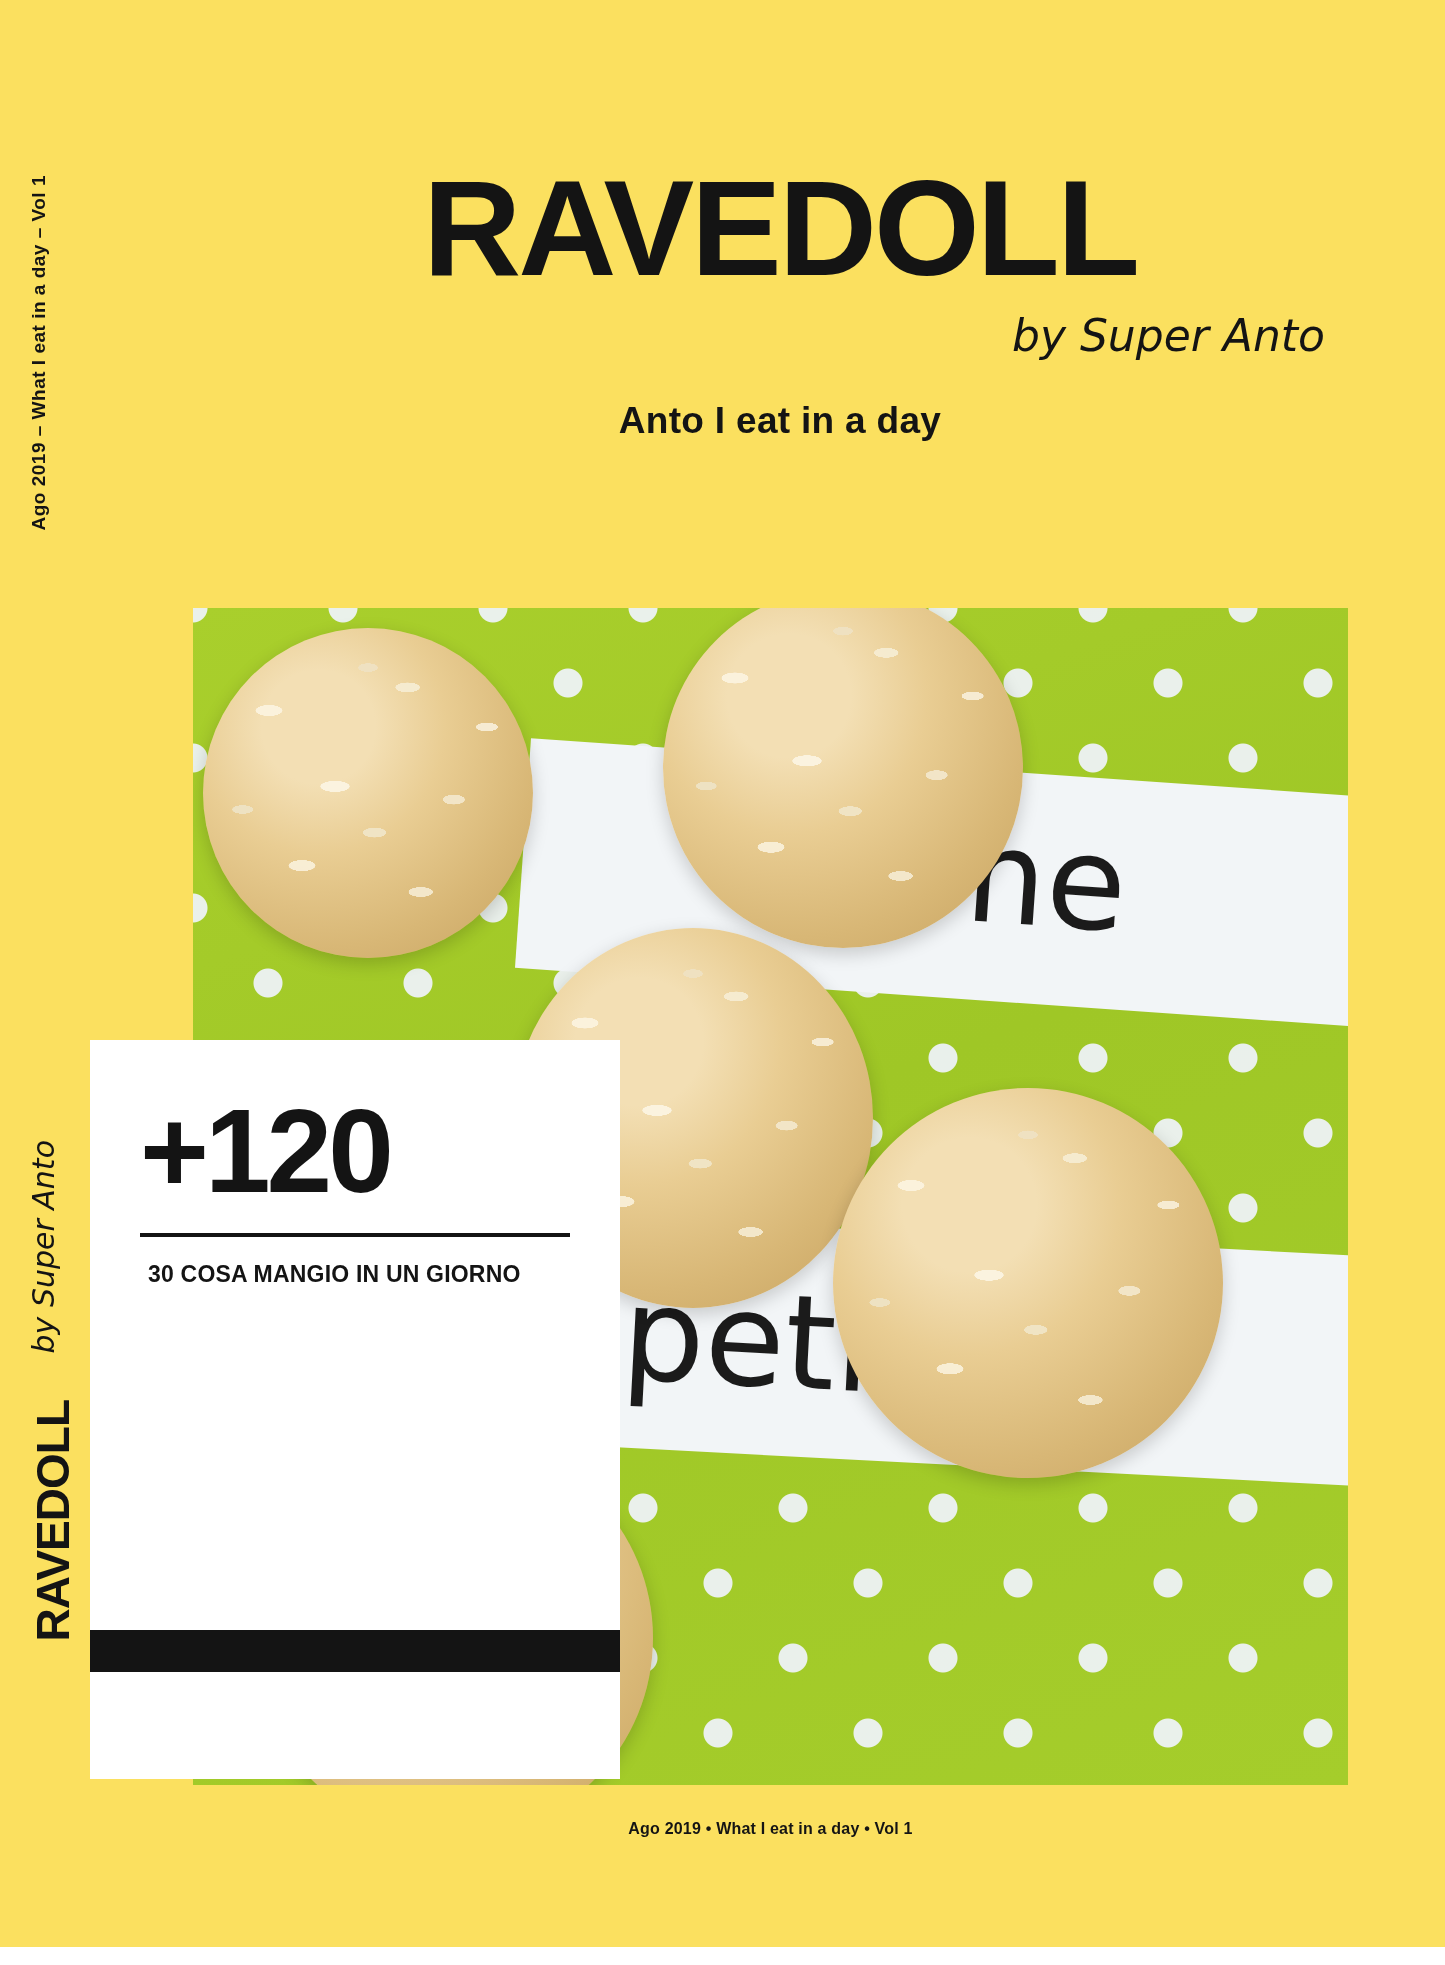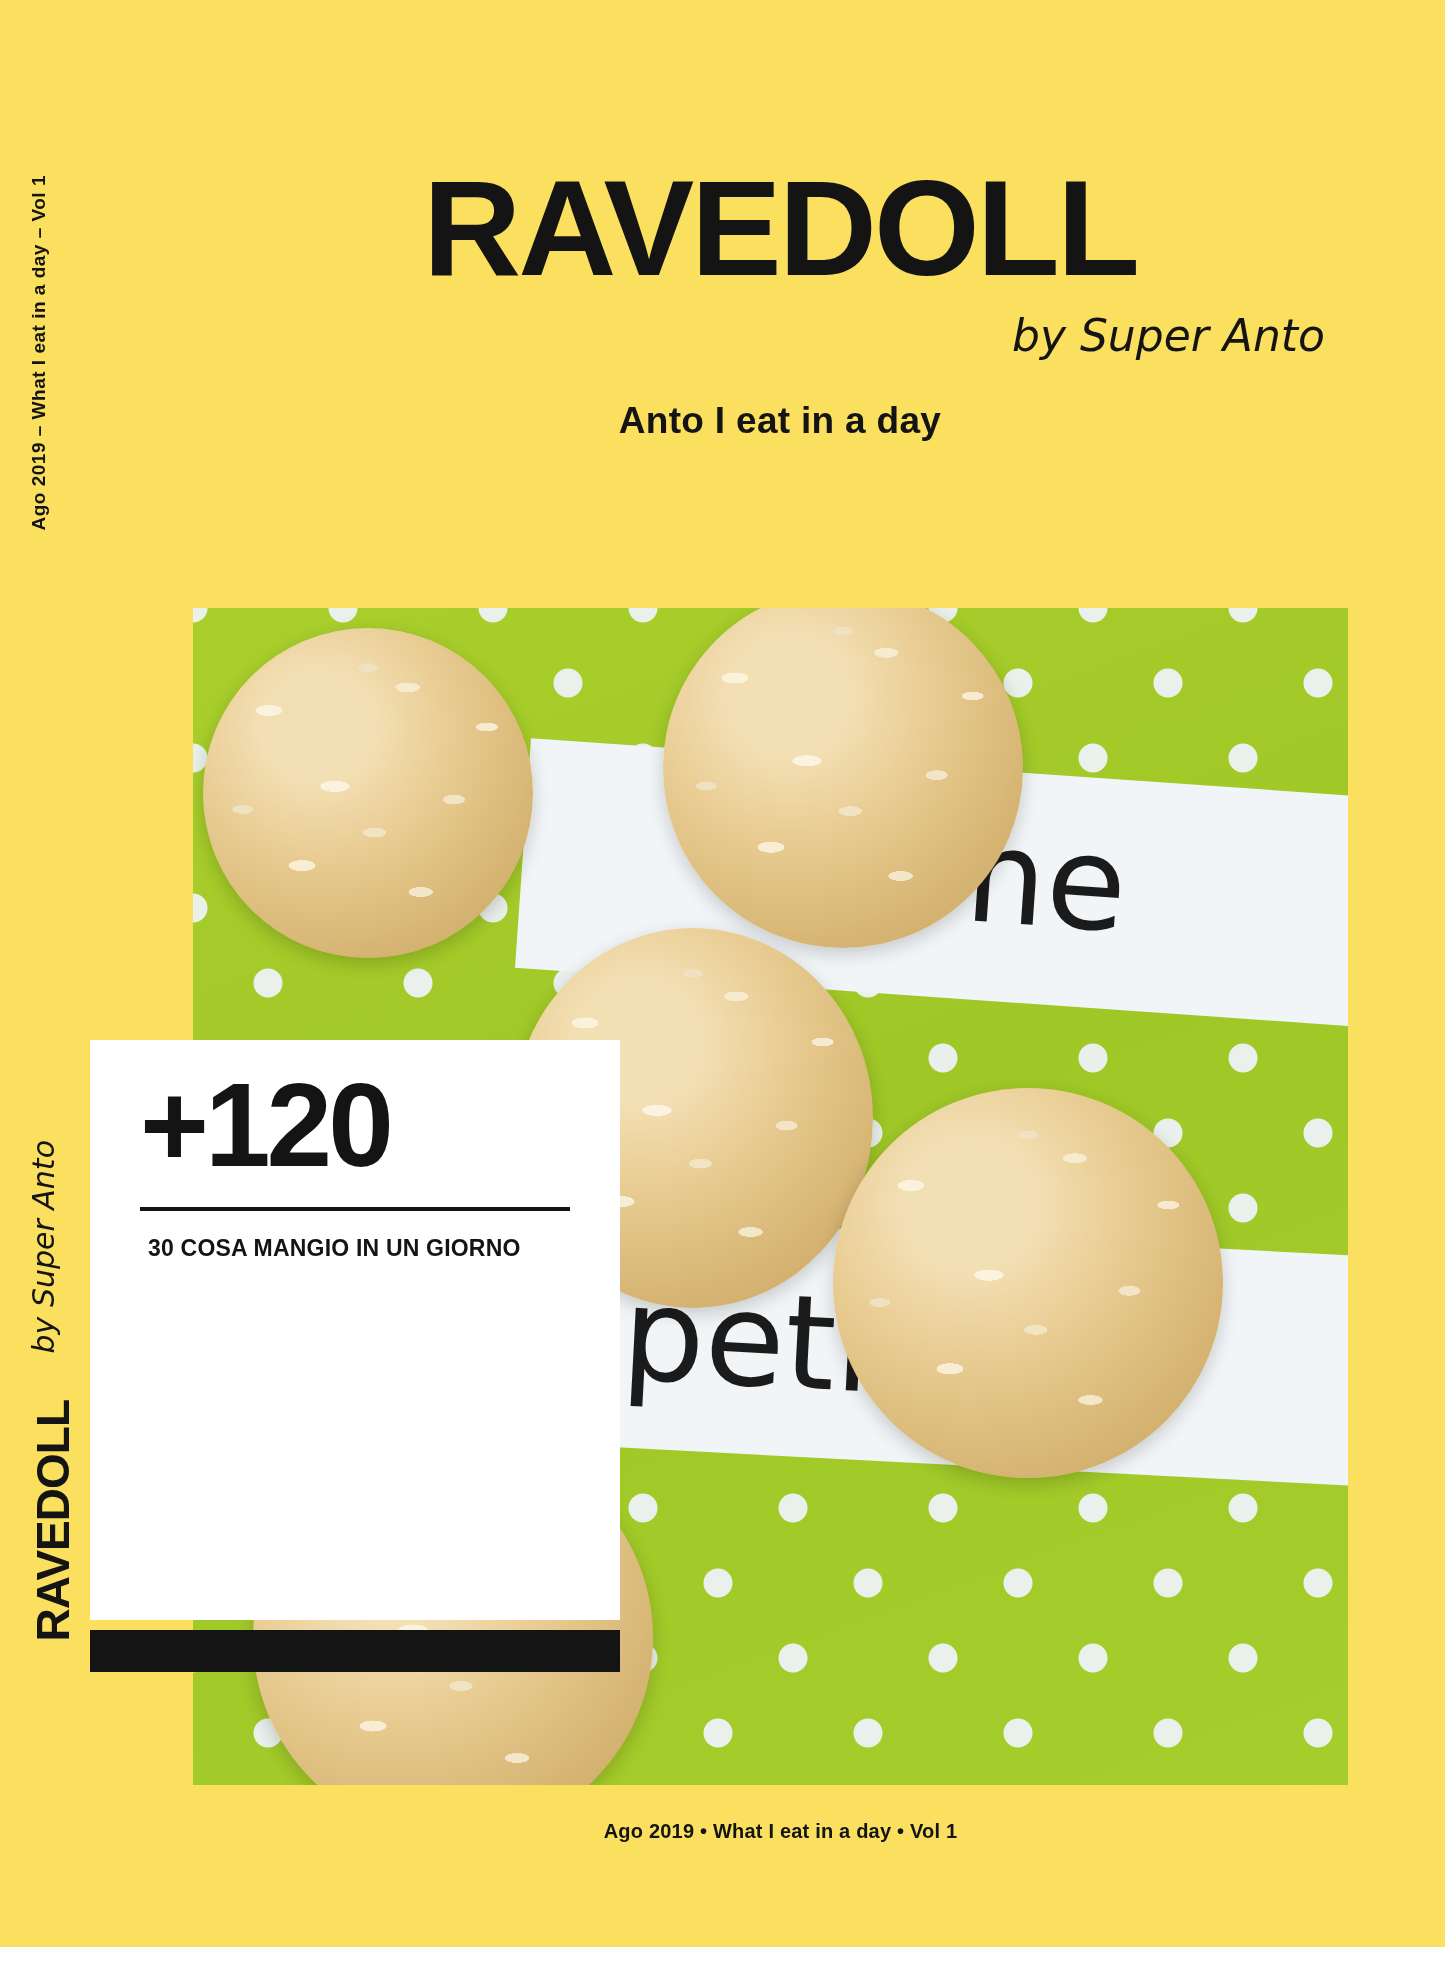--- a/index.html
+++ b/index.html
@@ -195,24 +195,24 @@
   .m3 { left: 320px; top: 320px; width: 360px; height: 380px; }
   .m4 { left: 640px; top: 480px; width: 390px; height: 390px; }
   .m5 { left: 60px;  top: 830px; width: 400px; height: 400px; }
 
   
   .feature {
     position: absolute;
     left: 90px;
     top: 1040px;
     width: 530px;
-    height: 580px;
+    height: 739px;
     background: #ffffff;
     box-sizing: border-box;
-    padding: 29px 50px 0 50px;
+    padding: 55px 50px 0 50px;
   }
   .feature-number {
     font-size: 118px;
     font-weight: 900;
     line-height: 0.95;
     letter-spacing: -4px;
     color: #141414;
     margin: 0 0 20px 0;
   }
   .feature-kicker {
@@ -247,25 +247,25 @@
     left: 90px;
     top: 1630px;
     width: 530px;
     height: 42px;
     background: #141414;
   }
 
   
   .footer {
     position: absolute;
-    left: 203px;
+    left: 193px;
     top: 1820px;
     width: 1155px;
     text-align: center;
-    font-size: 20px;
+    font-size: 16px;
     font-weight: bold;
     color: #141414;
     letter-spacing: .2px;
   }
   .page-edge {
     position: absolute;
     left: 0;
     bottom: 0;
     width: 1445px;
     height: 18px;

